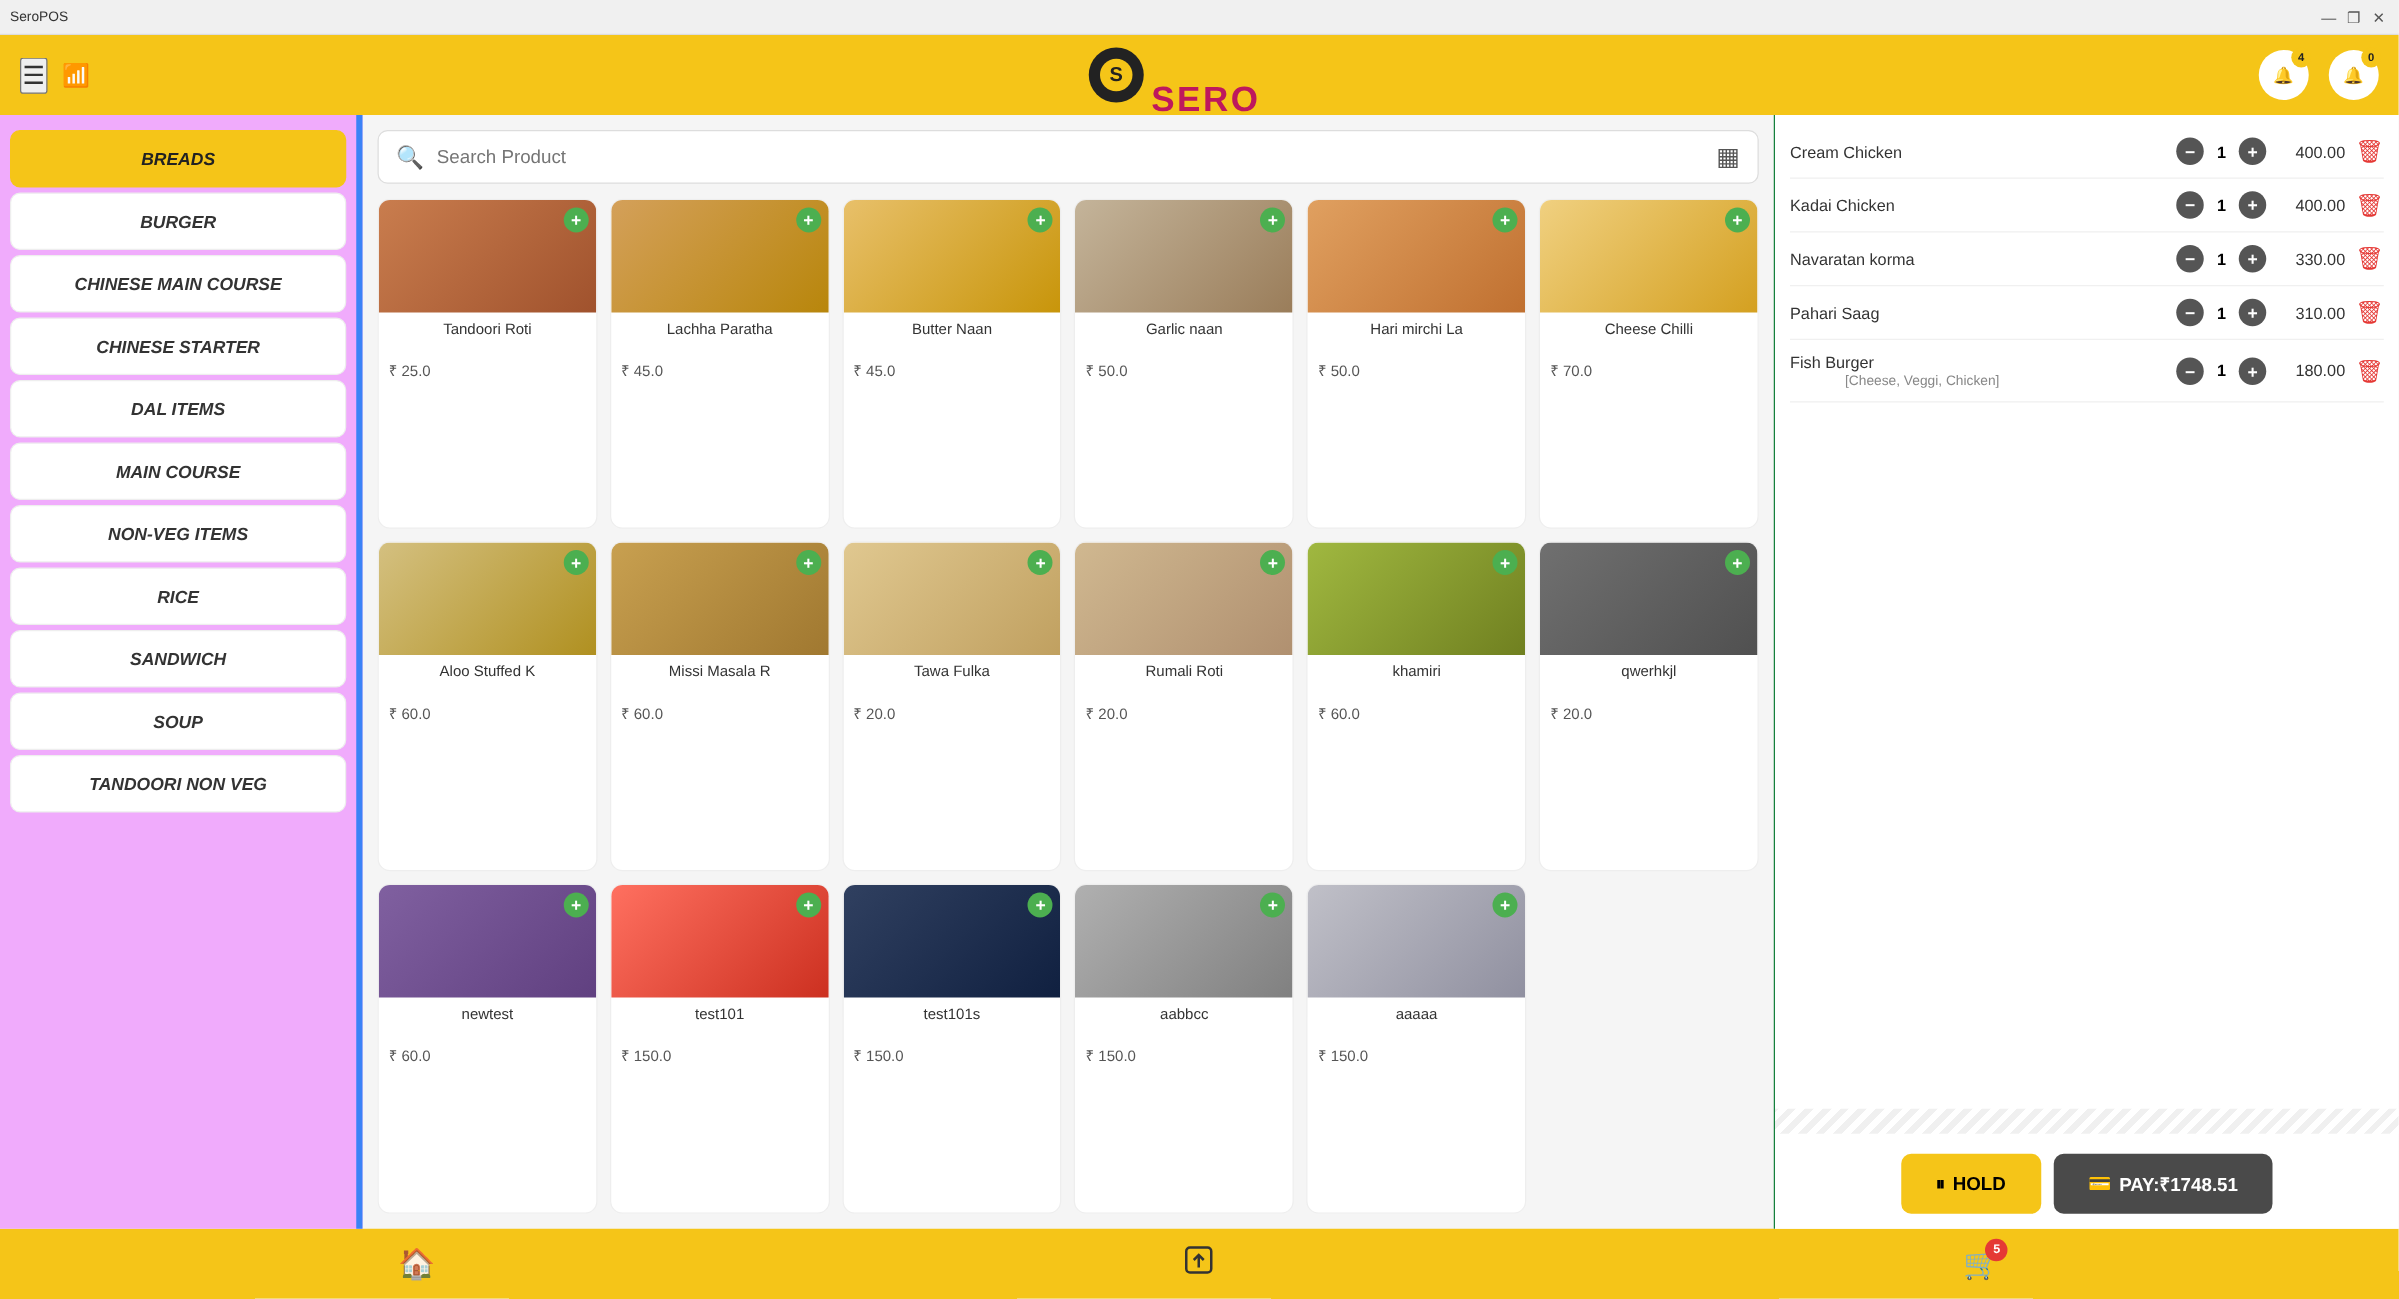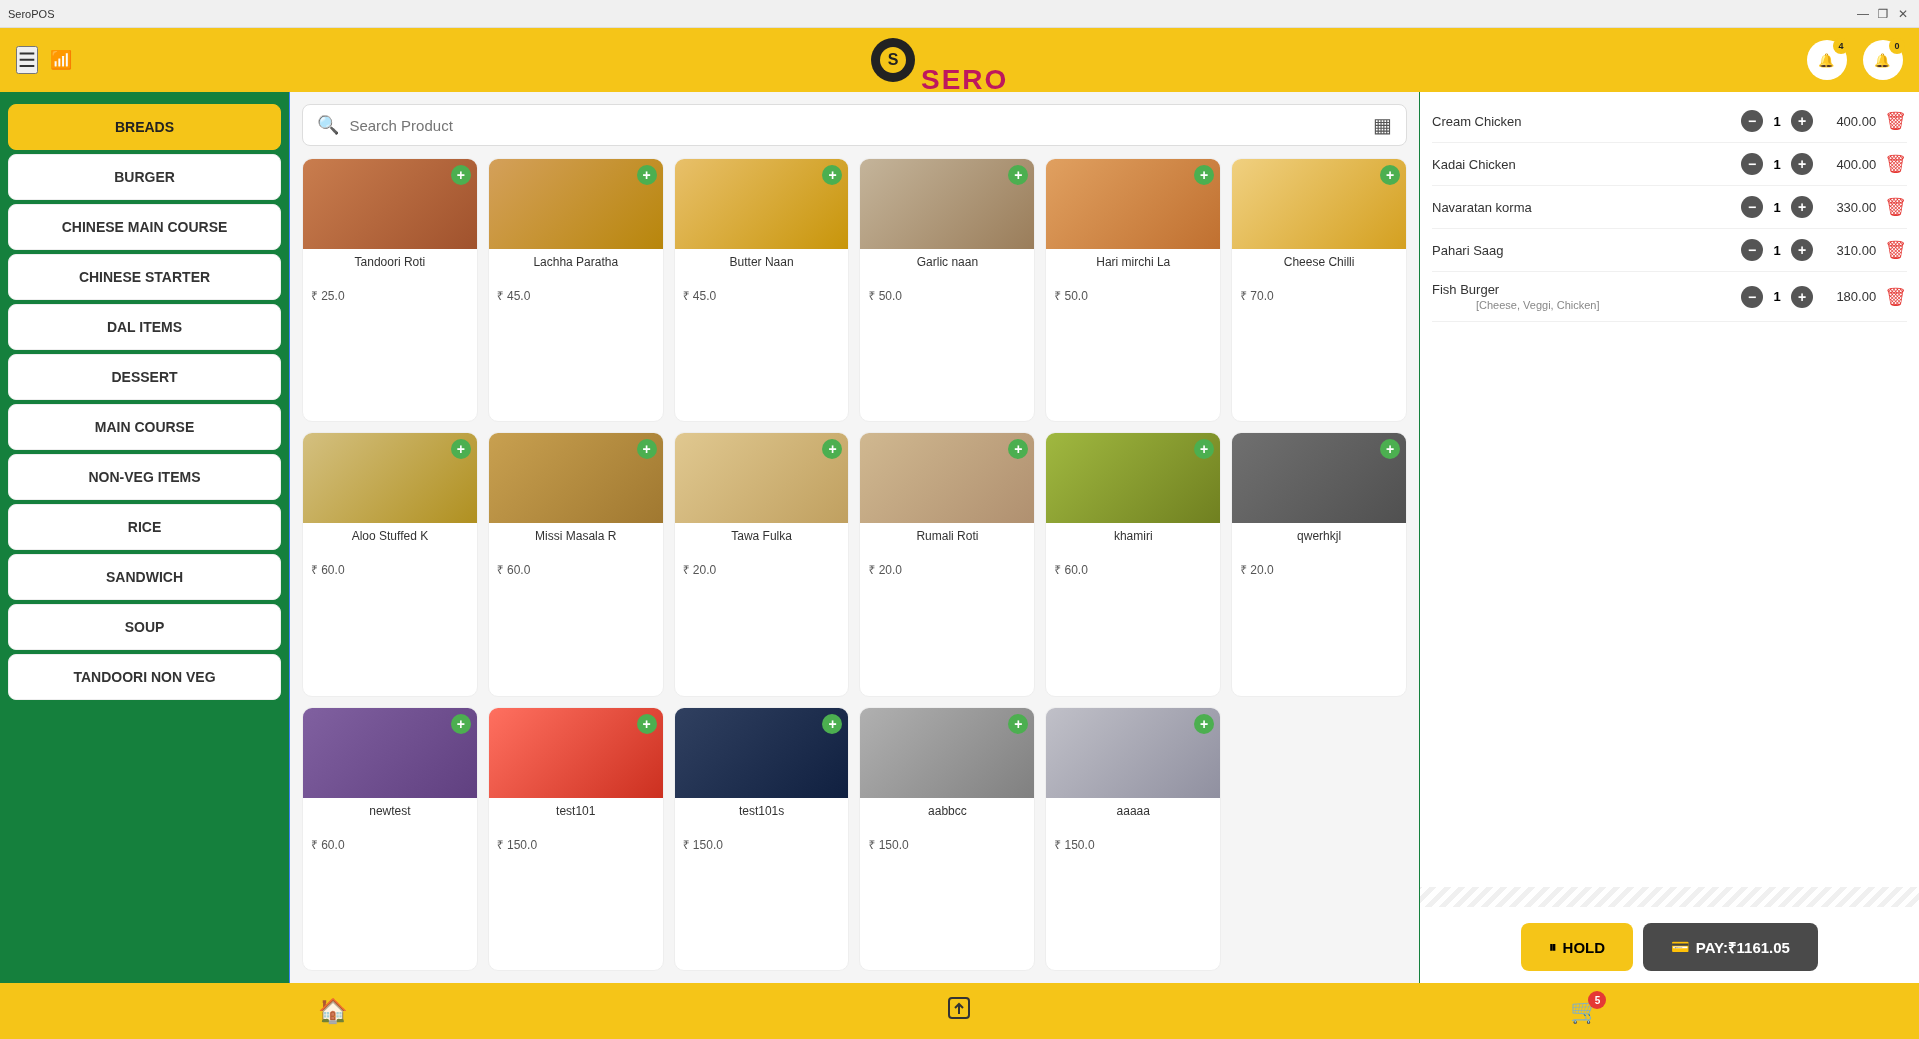--- a/index.html
+++ b/index.html
@@ -59,24 +59,25 @@
 
     
     .main-layout {
       display: flex;
       height: calc(1039px - 28px - 64px - 56px);
     }
 
     
     .sidebar {
       width: 290px;
-      background: #15803d;
+      background: #f0abfc;
       overflow-y: auto;
       padding: 8px;
-      border-right: 1px solid #3b82f6;
+      border-right: 5px solid #3b82f6;
+      font-style: italic;
     }
     .sidebar-item {
       padding: 14px 12px;
       margin: 4px 0;
       border-radius: 8px;
       cursor: pointer;
       font-size: 14px;
       font-weight: 600;
       color: #333;
       text-align: center;
@@ -326,21 +327,20 @@
 </div>
 
 <div class="main-layout">
 
   <div class="sidebar" id="sidebar-container">
       <div class="sidebar-item active">BREADS</div>
       <div class="sidebar-item">BURGER</div>
       <div class="sidebar-item">CHINESE MAIN COURSE</div>
       <div class="sidebar-item">CHINESE STARTER</div>
       <div class="sidebar-item">DAL ITEMS</div>
-      <div class="sidebar-item">DESSERT</div>
       <div class="sidebar-item">MAIN COURSE</div>
       <div class="sidebar-item">NON-VEG ITEMS</div>
       <div class="sidebar-item">RICE</div>
       <div class="sidebar-item">SANDWICH</div>
       <div class="sidebar-item">SOUP</div>
       <div class="sidebar-item">TANDOORI NON VEG</div>
     </div>
 
   <div class="product-area">
     <div class="search-bar">
@@ -557,21 +557,21 @@
   </div>
       </div>
     <div class="cart-zigzag"></div>
     <div class="cart-footer">
       <button class="hold-btn">
         <span>⏸</span>
         <span>HOLD</span>
       </button>
       <button class="pay-btn">
         <span>💳</span>
-        <span>PAY:₹1161.05</span>
+        <span>PAY:₹1748.51</span>
       </button>
     </div>
   </div>
 </div>
 
 <div class="footer-bar">
   <button class="footer-btn">
     <span>🏠</span>
   </button>
   <button class="footer-btn">

